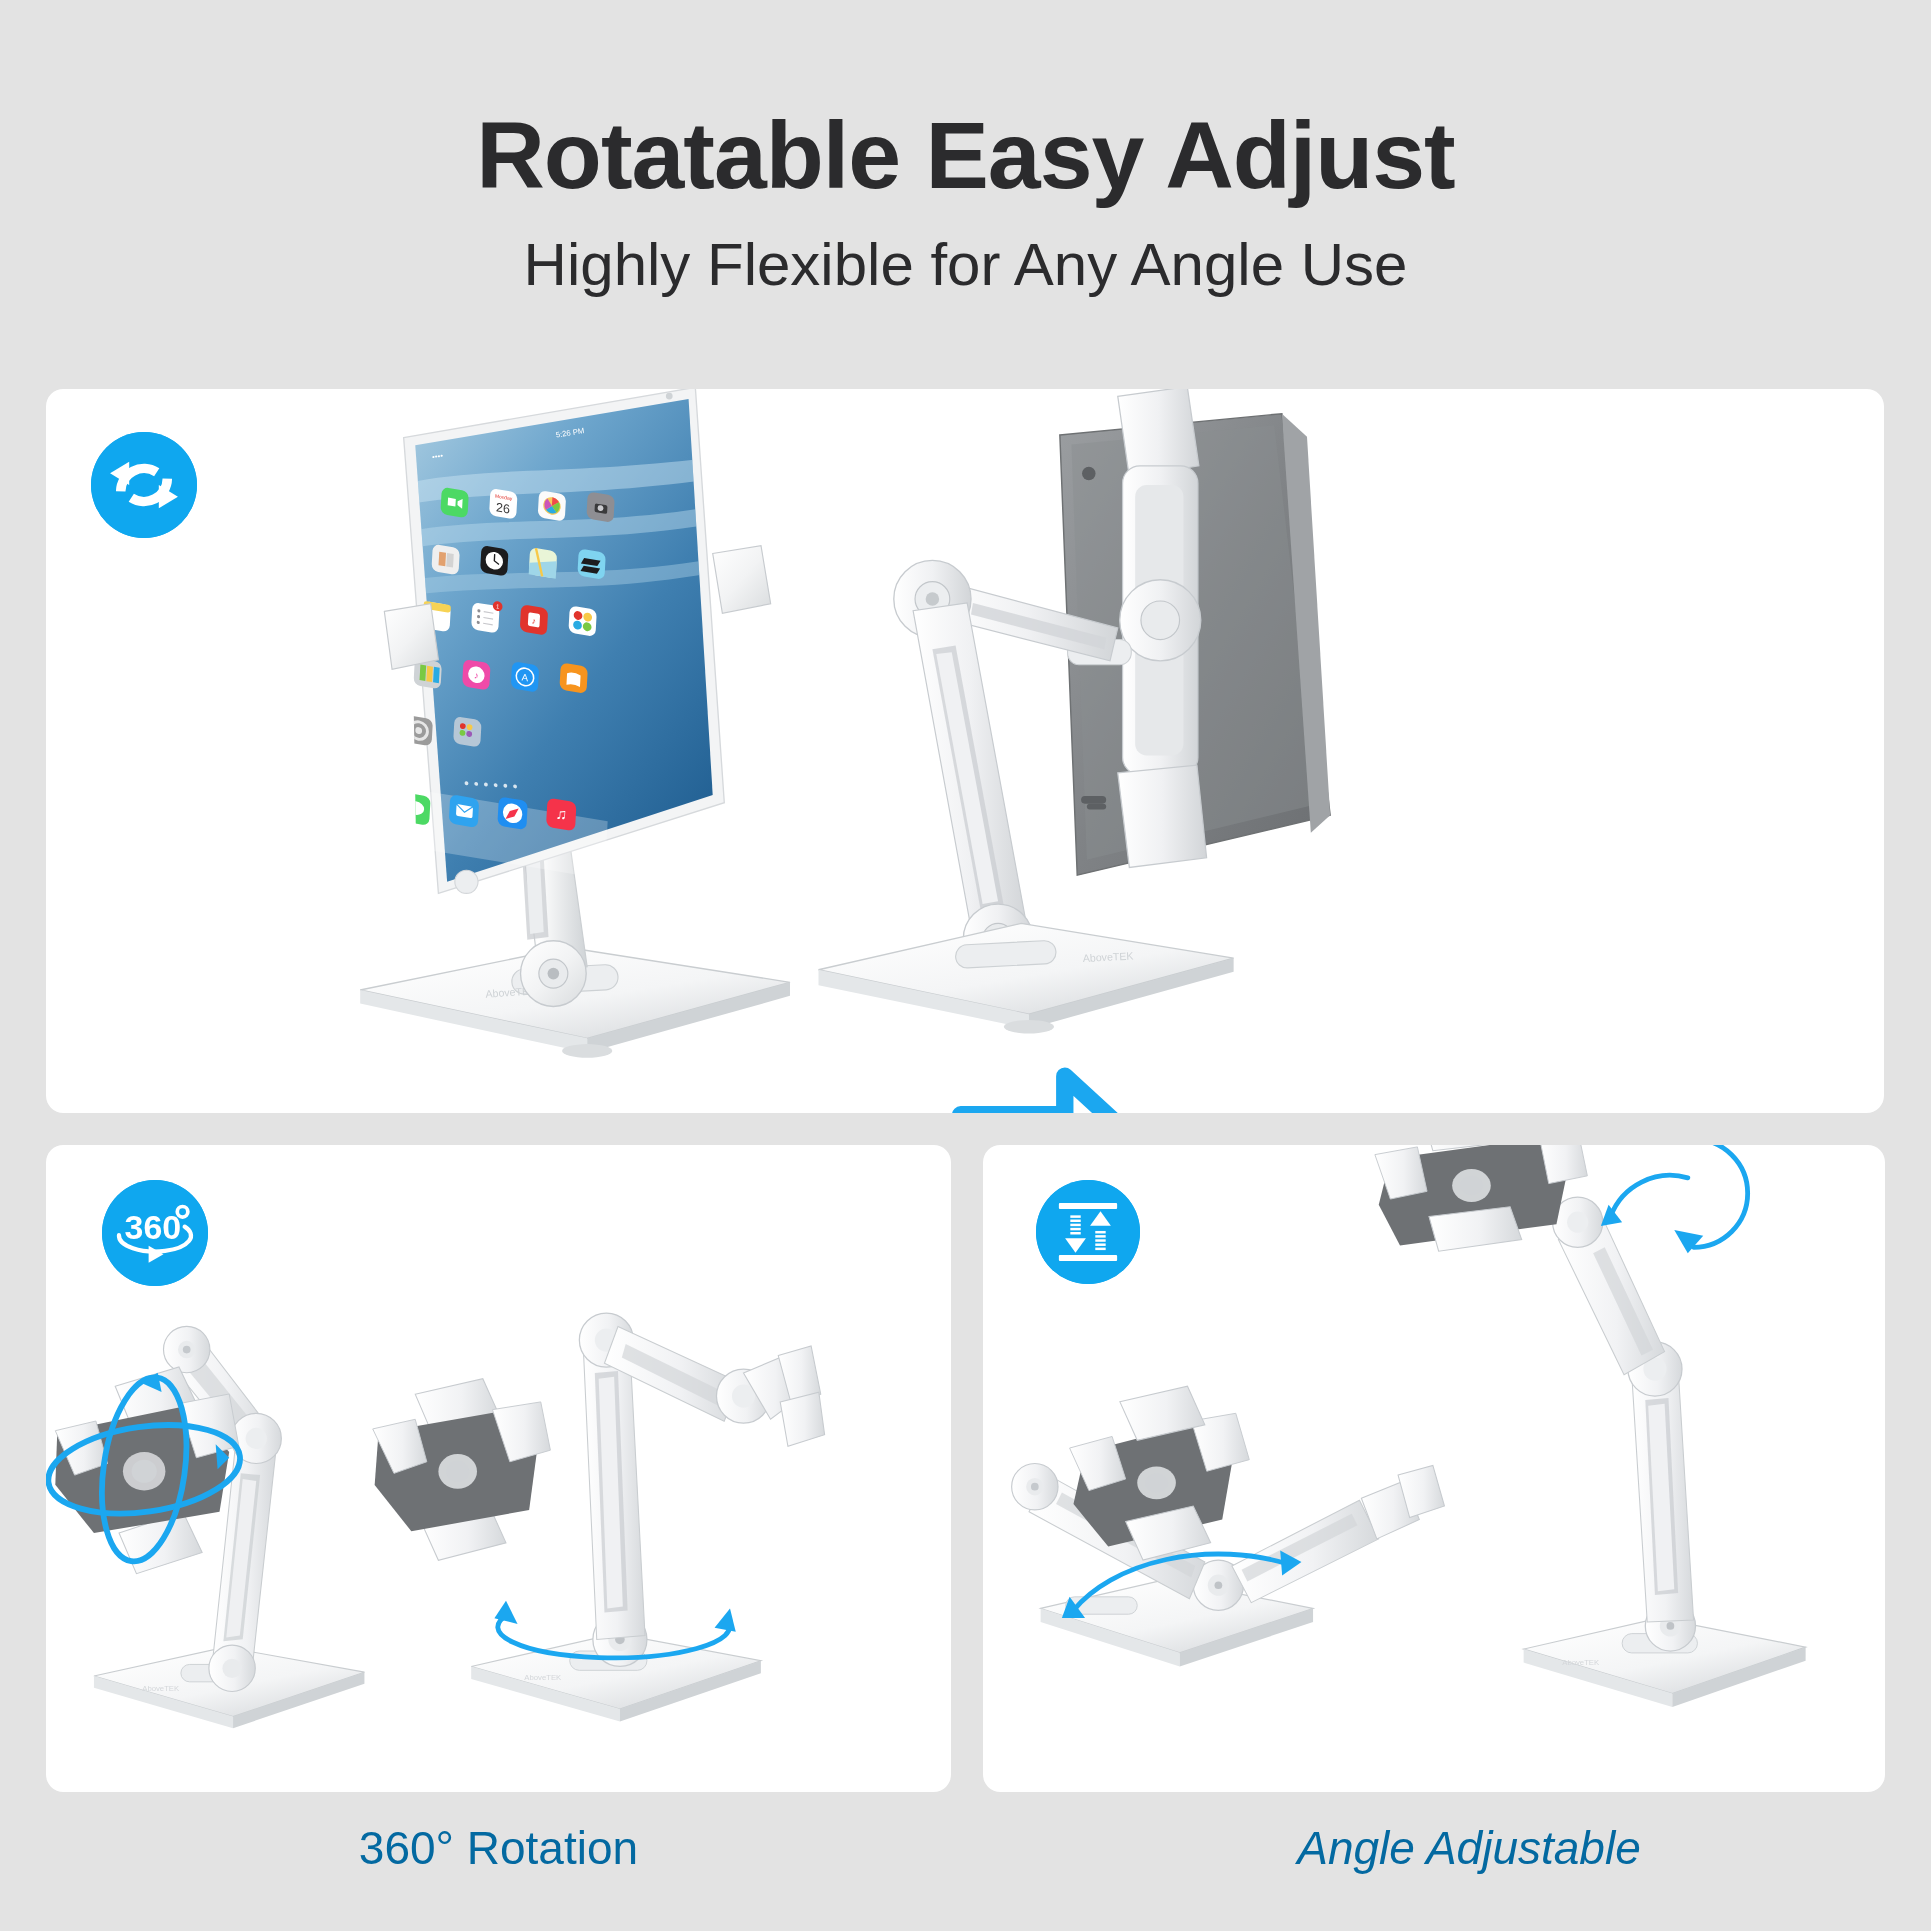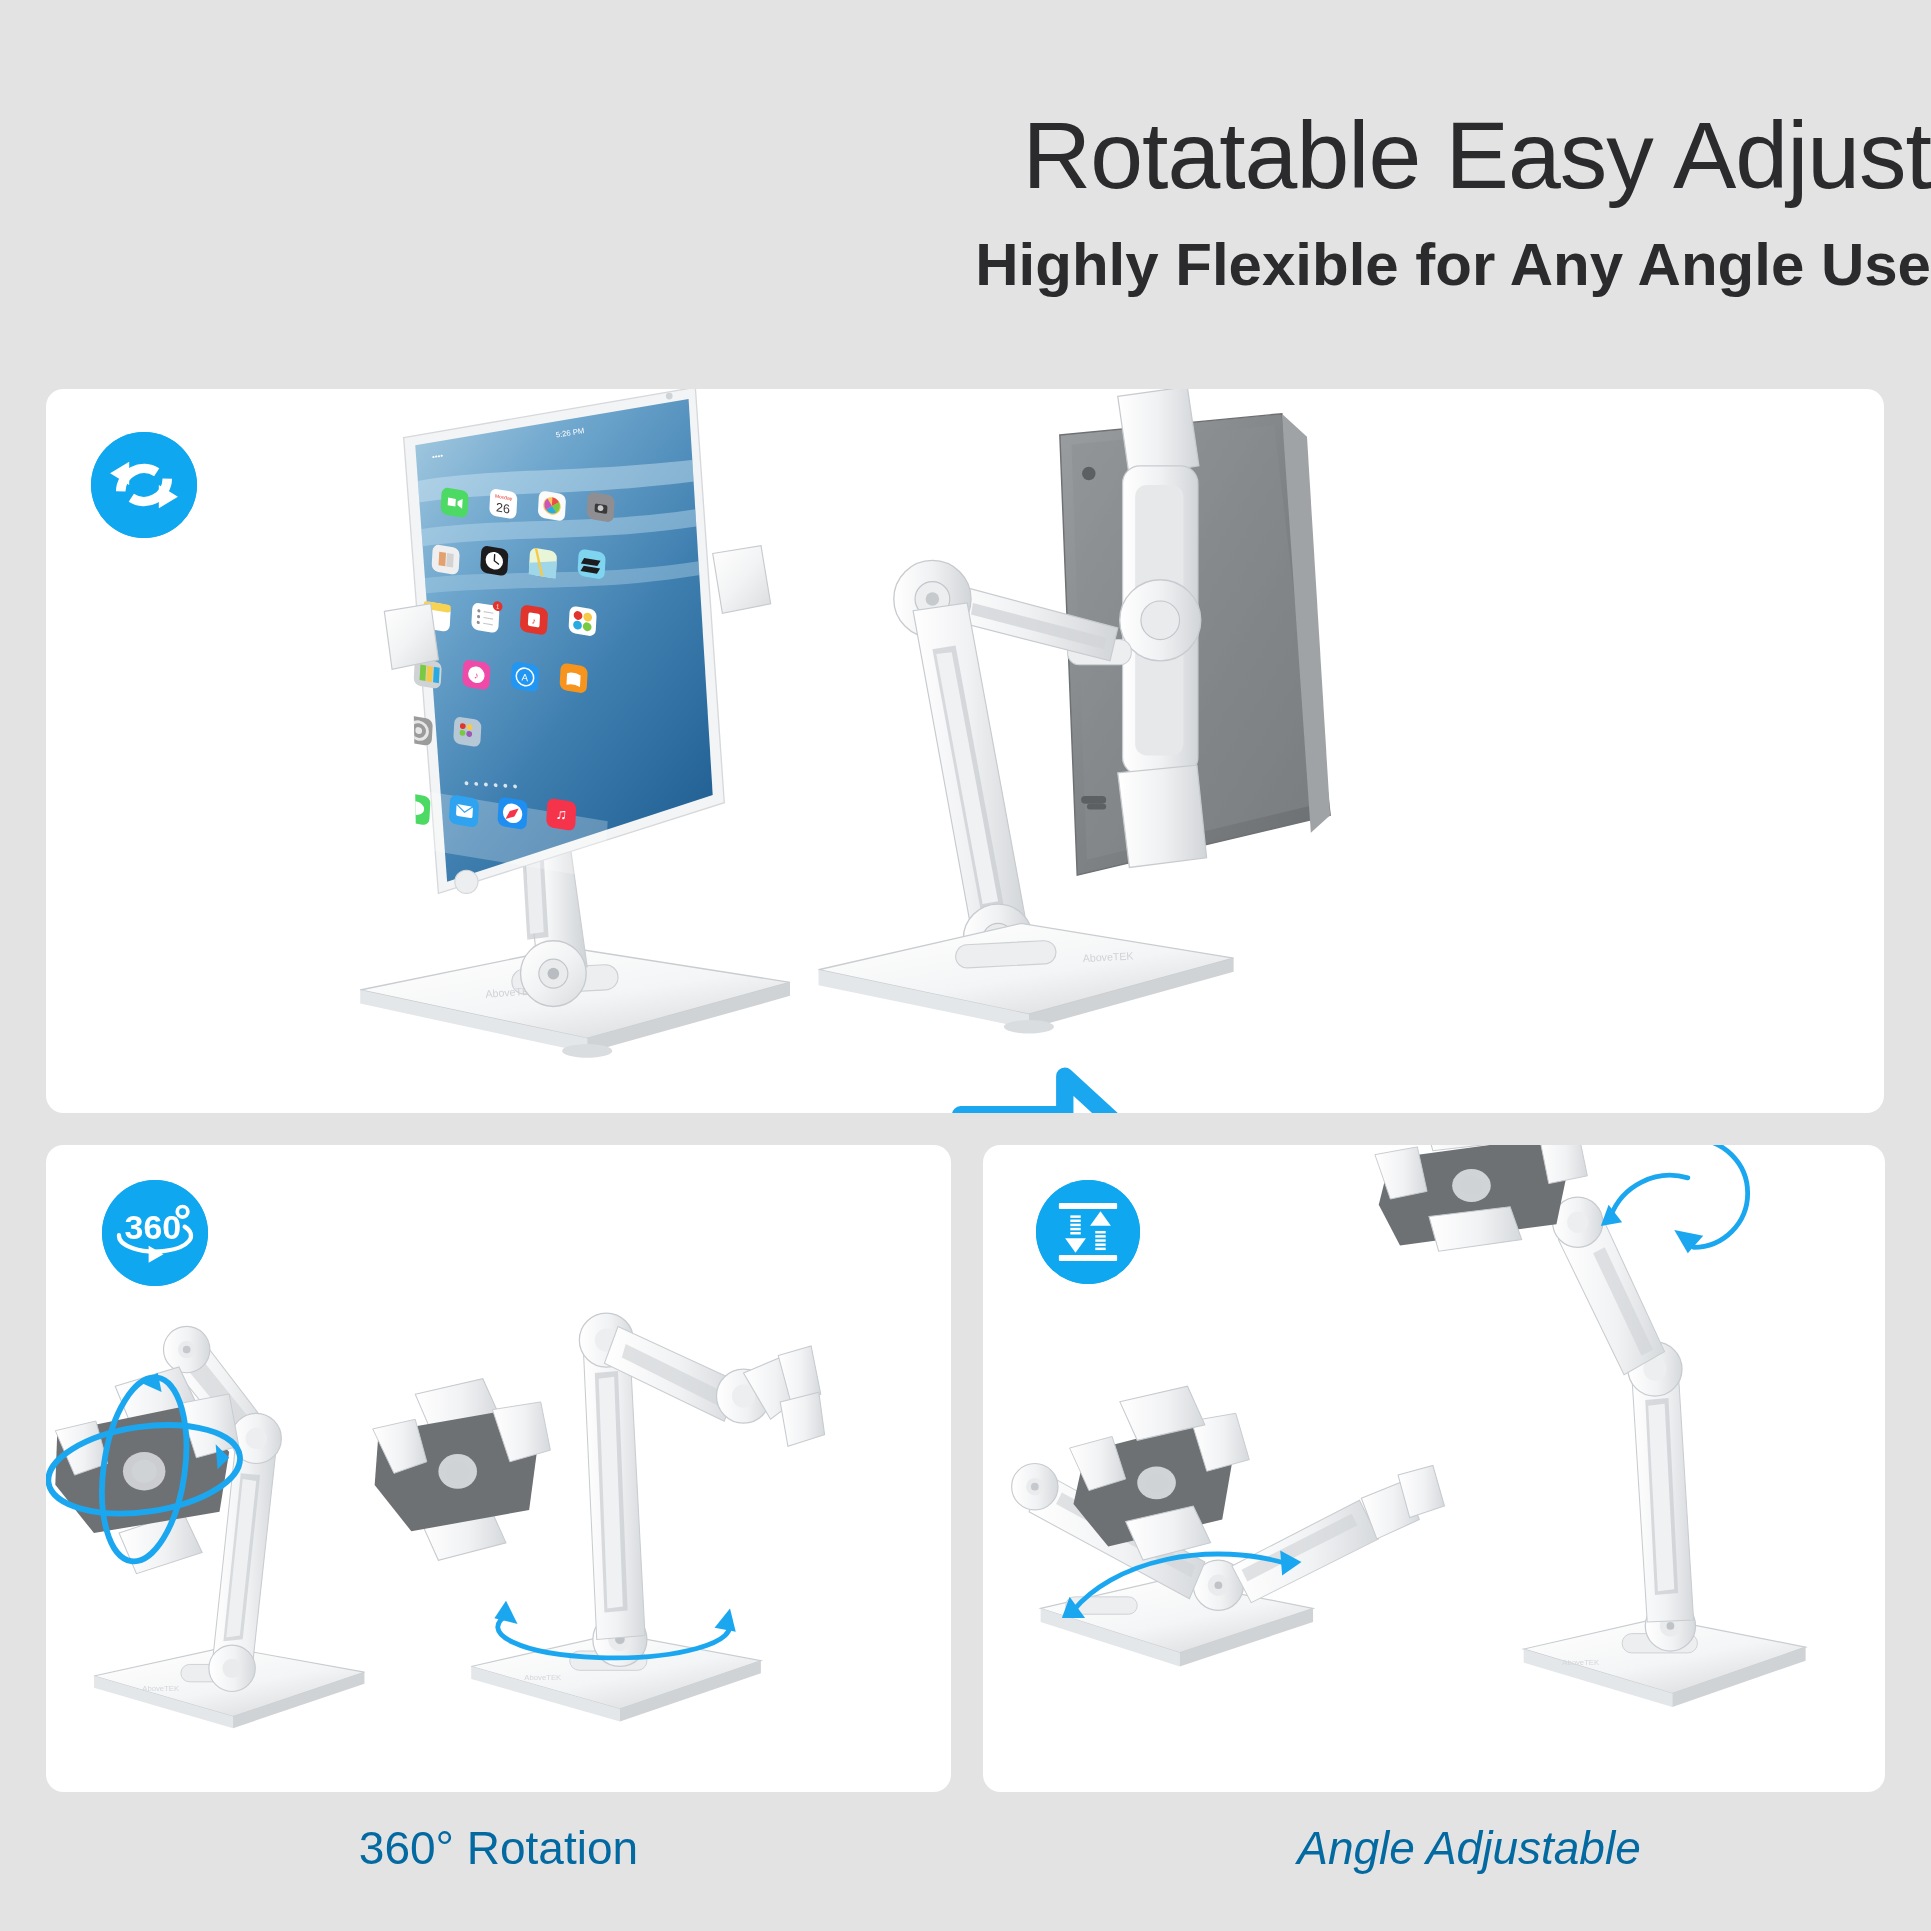--- a/index.html
+++ b/index.html
@@ -7,26 +7,26 @@
   body{
     background:#e3e3e3;
     font-family:"Liberation Sans","DejaVu Sans",sans-serif;
     position:relative; overflow:hidden;
   }
   .page{ position:absolute; inset:0; }
 
   
   .title{
     position:absolute; top:106px; left:0; width:100%;
-    text-align:right; font-size:95px; font-weight:normal;
+    text-align:center; font-size:95px; font-weight:bold;
     color:#2b2b2d; letter-spacing:-1px; line-height:1.05;
   }
   .subtitle{
     position:absolute; top:230px; left:0; width:100%;
-    text-align:right; font-size:60px; font-weight:700;
+    text-align:center; font-size:60px; font-weight:400;
     color:#2b2b2d; letter-spacing:0px;
   }
 
   
   .panel{
     position:absolute; background:#fff; border-radius:17.4px; overflow:hidden;
   }
   #panel-top   { left:46px;   top:389px;  width:1838px; height:724px; }
   #panel-bl    { left:46px;   top:1145px; width:905px;  height:647px; }
   #panel-br    { left:983px; top:1145px; width:902px;  height:647px; }

